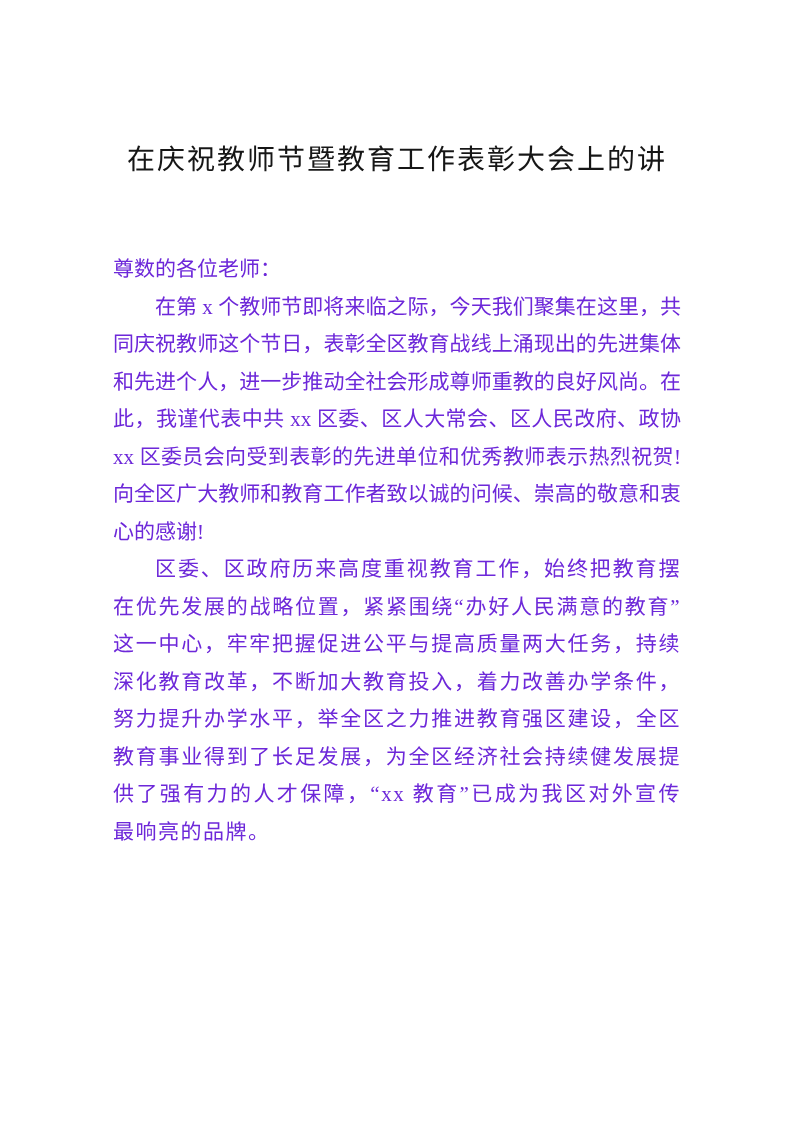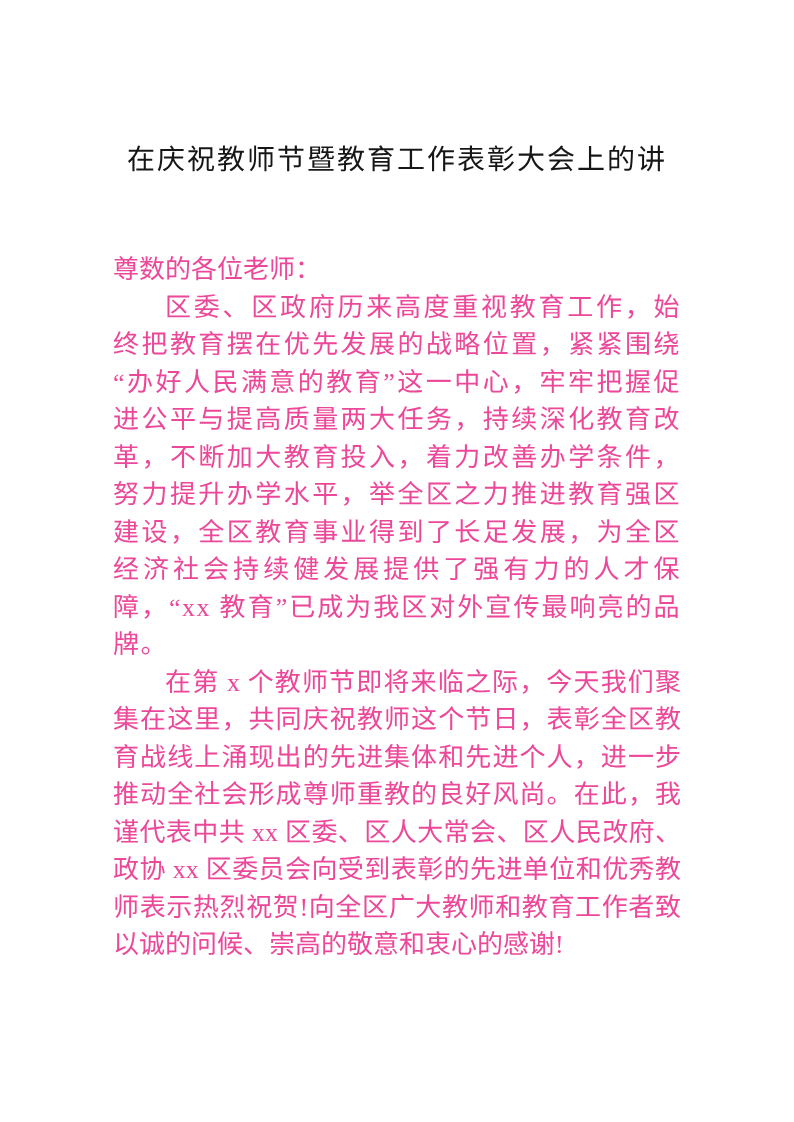--- a/index.html
+++ b/index.html
@@ -26,25 +26,25 @@
     line-height: 63px;
     letter-spacing: 2px;
     text-align: center;
     color: #161616;
   }
   .title-line {
     display: block;
     white-space: nowrap;
   }
   .doc-body {
-    font-size: 26px;
+    font-size: 21px;
     line-height: 37.5px;
     text-align: justify;
     text-justify: inter-character;
-    color: #ec4899;
+    color: #6d28d9;
   }
   .doc-body p {
     margin: 0;
     padding: 0;
   }
   .salutation {
     text-indent: 0;
   }
   .para {
     text-indent: 2em;
@@ -56,16 +56,16 @@
 </head>
 <body>
 
 <div class="page">
   <h1 class="title">
     <span class="title-line">在庆祝教师节暨教育工作表彰大会上的讲</span>
   </h1>
 
   <div class="doc-body">
     <p class="salutation">尊数的各位老师：</p>
+    <p class="para">在第 x 个教师节即将来临之际，今天我们聚集在这里，共同庆祝教师这个节日，表彰全区教育战线上涌现出的先进集体和先进个人，进一步推动全社会形成尊师重教的良好风尚。在此，我谨代表中共 xx 区委、区人大常会、区人民改府、政协 xx 区委员会向受到表彰的先进单位和优秀教师表示热烈祝贺!向全区广大教师和教育工作者致以诚的问候、崇高的敬意和衷心的感谢!</p>
     <p class="para spread">区委、区政府历来高度重视教育工作，始终把教育摆在优先发展的战略位置，紧紧围绕“办好人民满意的教育”这一中心，牢牢把握促进公平与提高质量两大任务，持续深化教育改革，不断加大教育投入，着力改善办学条件，努力提升办学水平，举全区之力推进教育强区建设，全区教育事业得到了长足发展，为全区经济社会持续健发展提供了强有力的人才保障，“xx 教育”已成为我区对外宣传最响亮的品牌。</p>
-    <p class="para">在第 x 个教师节即将来临之际，今天我们聚集在这里，共同庆祝教师这个节日，表彰全区教育战线上涌现出的先进集体和先进个人，进一步推动全社会形成尊师重教的良好风尚。在此，我谨代表中共 xx 区委、区人大常会、区人民改府、政协 xx 区委员会向受到表彰的先进单位和优秀教师表示热烈祝贺!向全区广大教师和教育工作者致以诚的问候、崇高的敬意和衷心的感谢!</p>
   </div>
 </div>
 
 </body></html>

